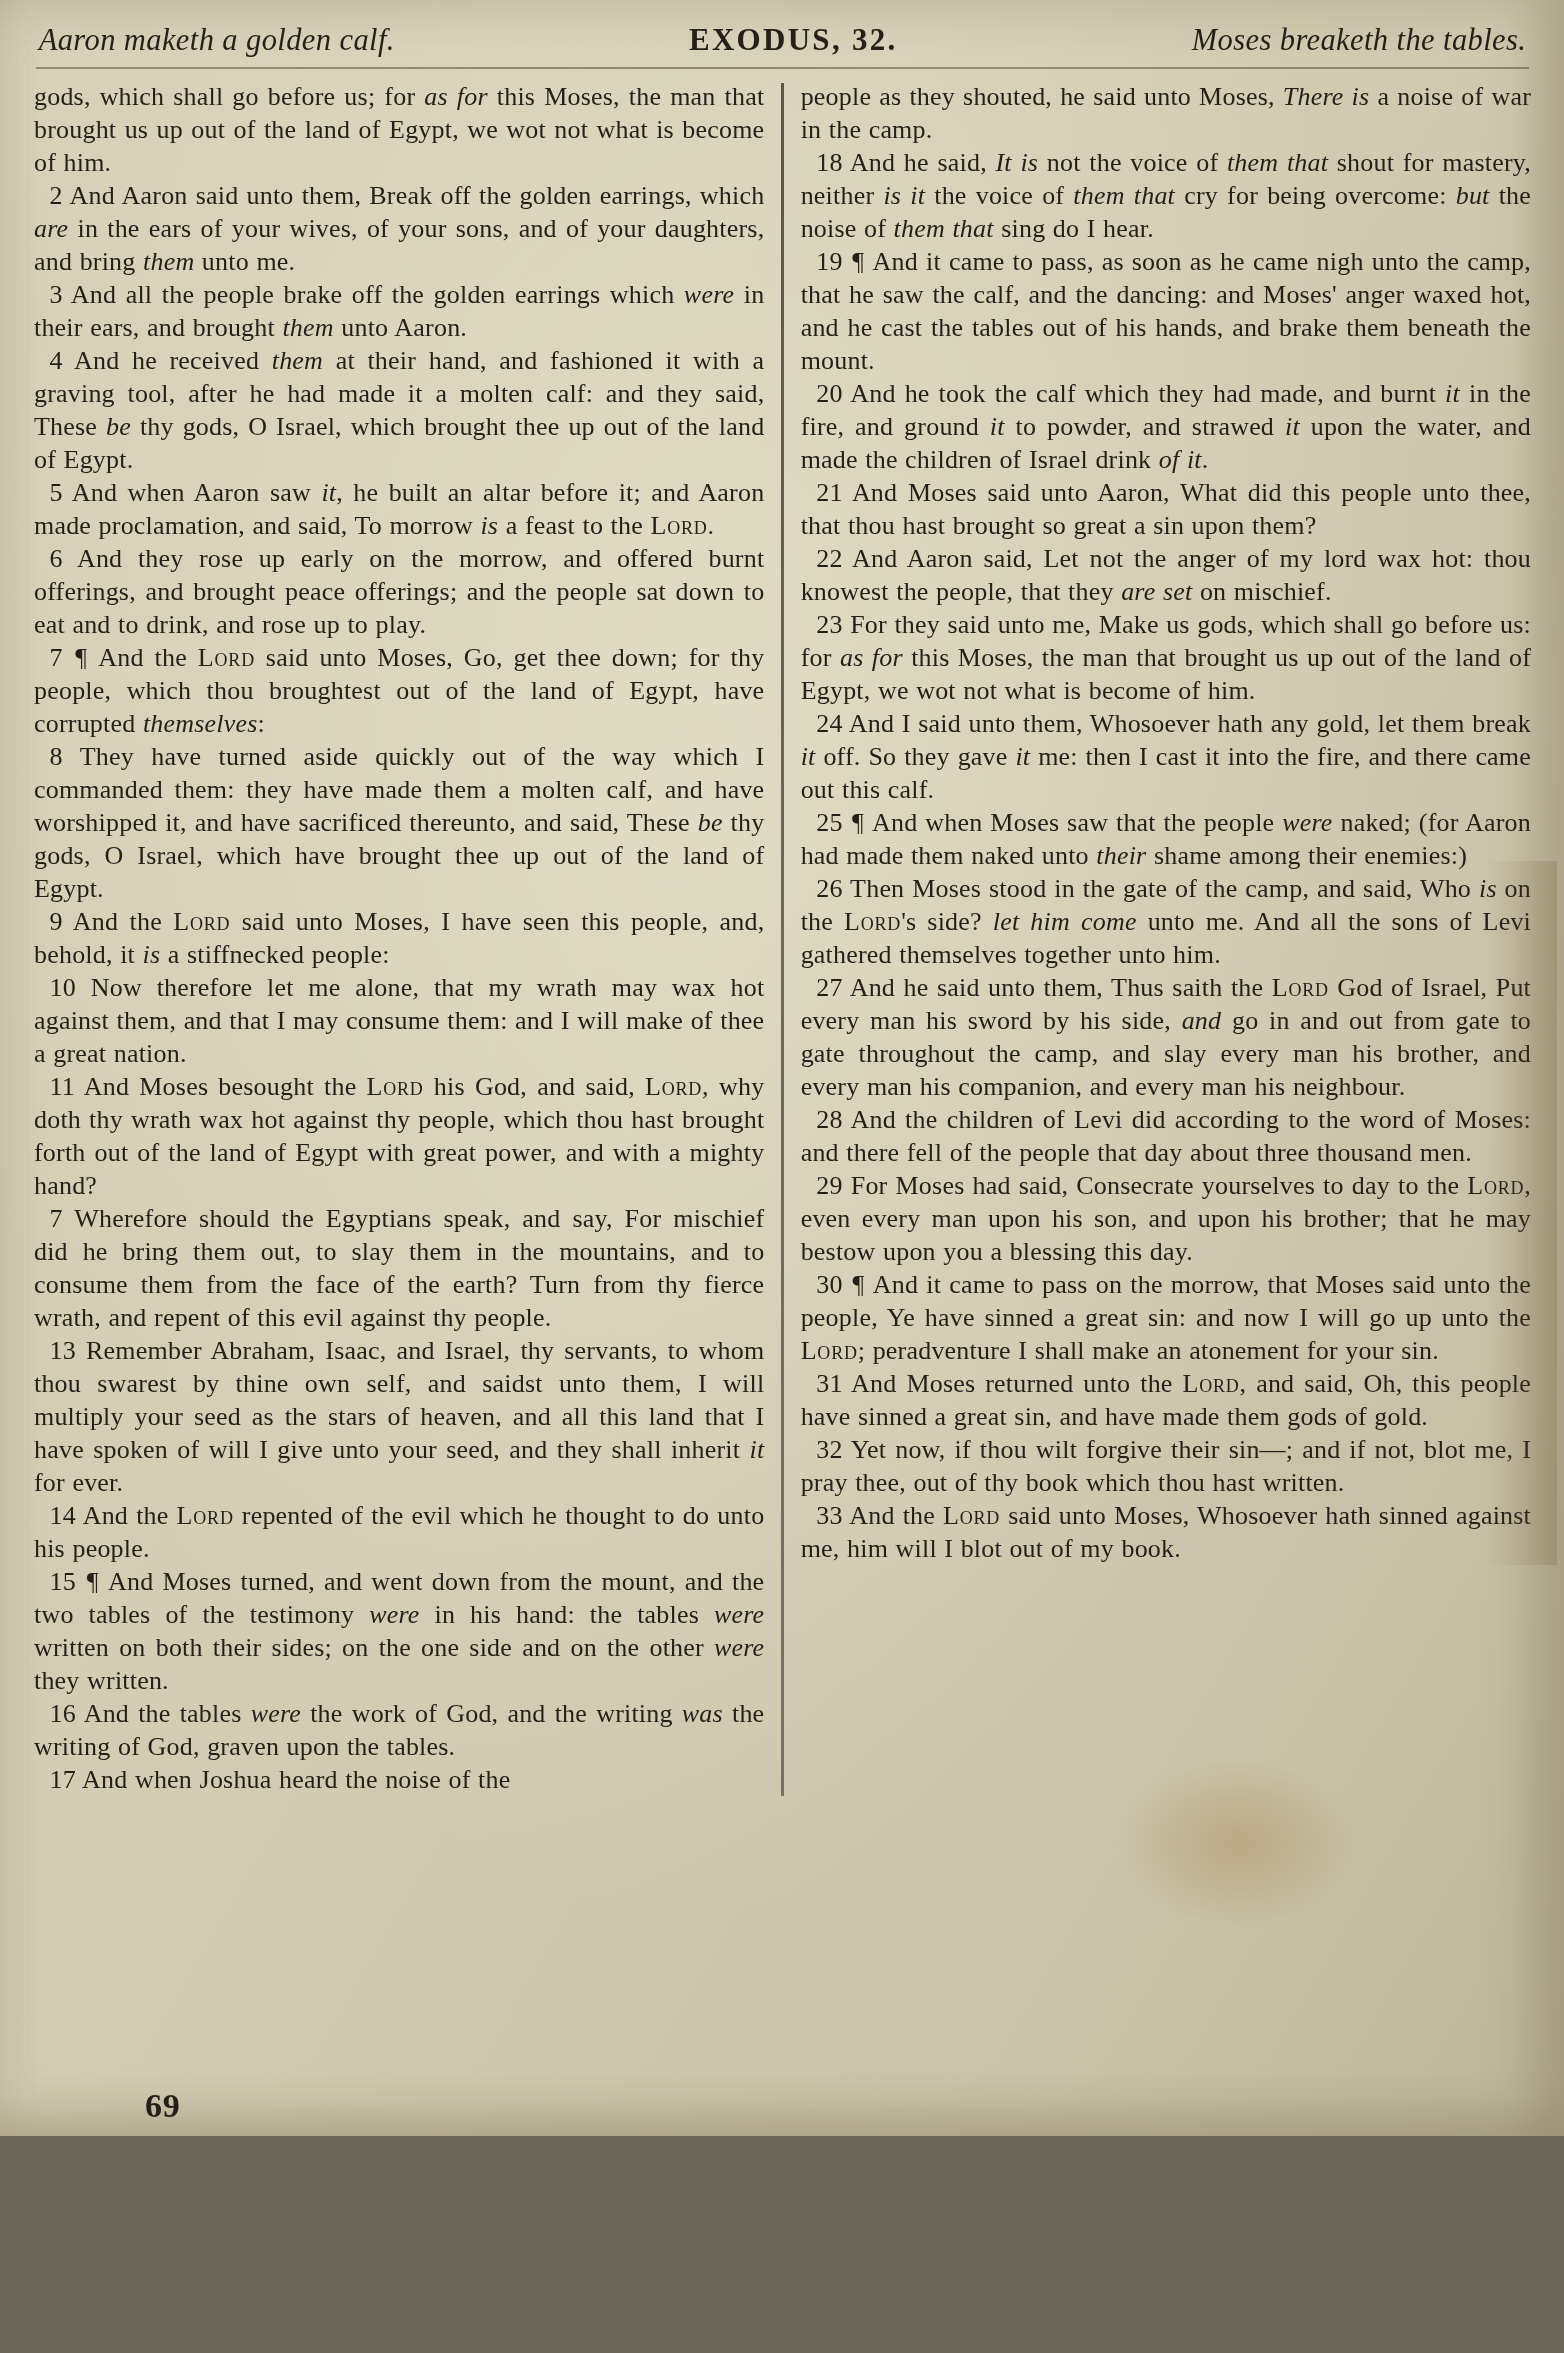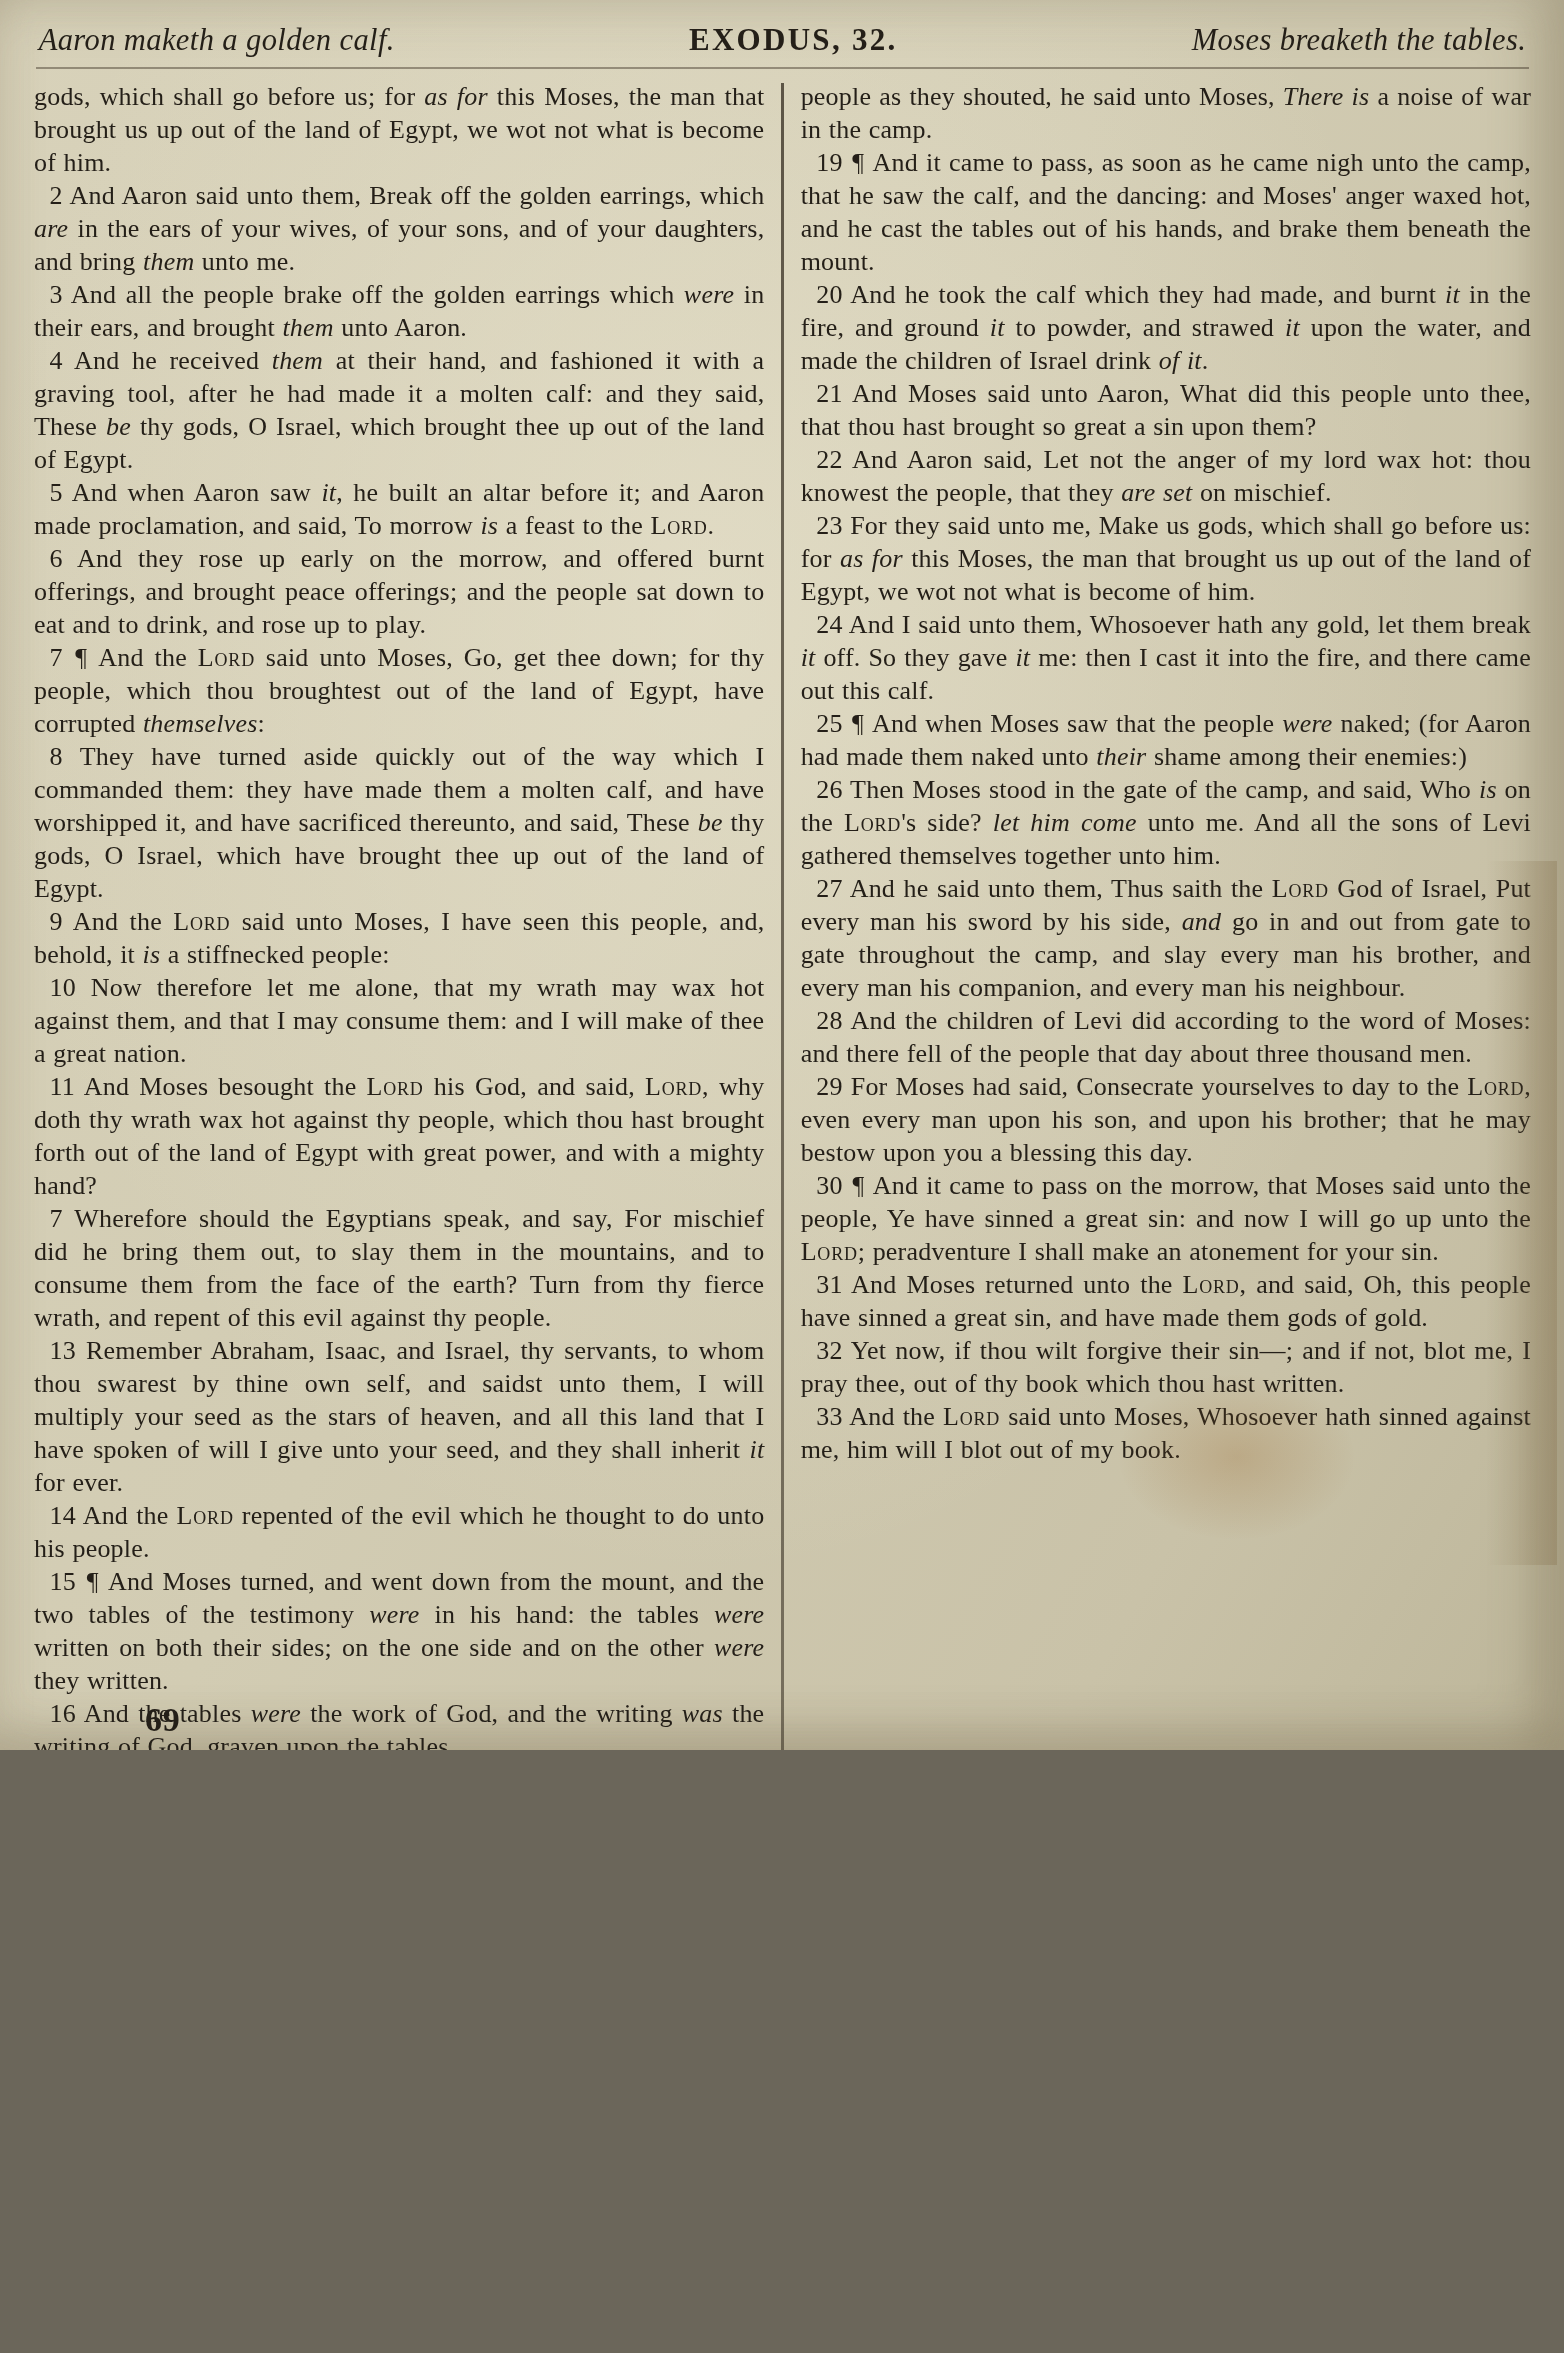--- a/index.html
+++ b/index.html
@@ -3,21 +3,21 @@
 <meta charset="utf-8">
 <style>
   html, body {
     margin: 0;
     padding: 0;
     background: #6b665a;
   }
   .page {
     position: relative;
     width: 1565px;
-    height: 1750px;
+    height: 2136px;
     box-sizing: border-box;
     padding: 17px 34px 15.6px 34px;
     margin: 0 auto;
     font-family: "Liberation Serif", "DejaVu Serif", serif;
     color: #241f18;
     background:
       radial-gradient(ellipse at 45% 35%, rgba(236,231,210,0.55) 0%, rgba(236,231,210,0) 60%),
       linear-gradient(120deg, #d8d2ba 0%, #d2ccb3 45%, #c9c2a8 80%, #bdb69a 100%);
     box-shadow: inset -27px 0 55px rgba(92,78,50,0.28), inset 0 -19px 47px rgba(92,78,50,0.18), inset 0 7.8px 31px rgba(236,231,210,0.35);
     overflow: hidden;
@@ -139,20 +139,21 @@
         <p class="verse"><span class="vnum">7</span> Wherefore should the Egyptians speak, and say, For mischief did he bring them out, to slay them in the mountains, and to consume them from the face of the earth? Turn from thy fierce wrath, and repent of this evil against thy people.</p>
         <p class="verse"><span class="vnum">13</span> Remember Abraham, Isaac, and Israel, thy servants, to whom thou swarest by thine own self, and saidst unto them, I will multiply your seed as the stars of heaven, and all this land that I have spoken of will I give unto your seed, and they shall inherit <i>it</i> for ever.</p>
         <p class="verse"><span class="vnum">14</span> And the <span class="sc">Lord</span> repented of the evil which he thought to do unto his people.</p>
         <p class="verse"><span class="vnum">15</span> <span class="pilcrow">¶</span> And Moses turned, and went down from the mount, and the two tables of the testimony <i>were</i> in his hand: the tables <i>were</i> written on both their sides; on the one side and on the other <i>were</i> they written.</p>
         <p class="verse"><span class="vnum">16</span> And the tables <i>were</i> the work of God, and the writing <i>was</i> the writing of God, graven upon the tables.</p>
         <p class="verse"><span class="vnum">17</span> And when Joshua heard the noise of the</p>
       </div>
     <div class="col-divider"></div>
     <div class="col" id="col-right">
         <p class="verse cont">people as they shouted, he said unto Moses, <i>There is</i> a noise of war in the camp.</p>
+        <p class="verse"><span class="vnum">18</span> And he said, <i>It is</i> not the voice of <i>them that</i> shout for mastery, neither <i>is it</i> the voice of <i>them that</i> cry for being overcome: <i>but</i> the noise of <i>them that</i> sing do I hear.</p>
         <p class="verse"><span class="vnum">19</span> <span class="pilcrow">¶</span> And it came to pass, as soon as he came nigh unto the camp, that he saw the calf, and the dancing: and Moses' anger waxed hot, and he cast the tables out of his hands, and brake them beneath the mount.</p>
         <p class="verse"><span class="vnum">20</span> And he took the calf which they had made, and burnt <i>it</i> in the fire, and ground <i>it</i> to powder, and strawed <i>it</i> upon the water, and made the children of Israel drink <i>of it</i>.</p>
         <p class="verse"><span class="vnum">21</span> And Moses said unto Aaron, What did this people unto thee, that thou hast brought so great a sin upon them?</p>
         <p class="verse"><span class="vnum">22</span> And Aaron said, Let not the anger of my lord wax hot: thou knowest the people, that they <i>are set</i> on mischief.</p>
         <p class="verse"><span class="vnum">23</span> For they said unto me, Make us gods, which shall go before us: for <i>as for</i> this Moses, the man that brought us up out of the land of Egypt, we wot not what is become of him.</p>
         <p class="verse"><span class="vnum">24</span> And I said unto them, Whosoever hath any gold, let them break <i>it</i> off. So they gave <i>it</i> me: then I cast it into the fire, and there came out this calf.</p>
         <p class="verse"><span class="vnum">25</span> <span class="pilcrow">¶</span> And when Moses saw that the people <i>were</i> naked; (for Aaron had made them naked unto <i>their</i> shame among their enemies:)</p>
         <p class="verse"><span class="vnum">26</span> Then Moses stood in the gate of the camp, and said, Who <i>is</i> on the <span class="sc">Lord</span>'s side? <i>let him come</i> unto me. And all the sons of Levi gathered themselves together unto him.</p>
         <p class="verse"><span class="vnum">27</span> And he said unto them, Thus saith the <span class="sc">Lord</span> God of Israel, Put every man his sword by his side, <i>and</i> go in and out from gate to gate throughout the camp, and slay every man his brother, and every man his companion, and every man his neighbour.</p>
         <p class="verse"><span class="vnum">28</span> And the children of Levi did according to the word of Moses: and there fell of the people that day about three thousand men.</p>

